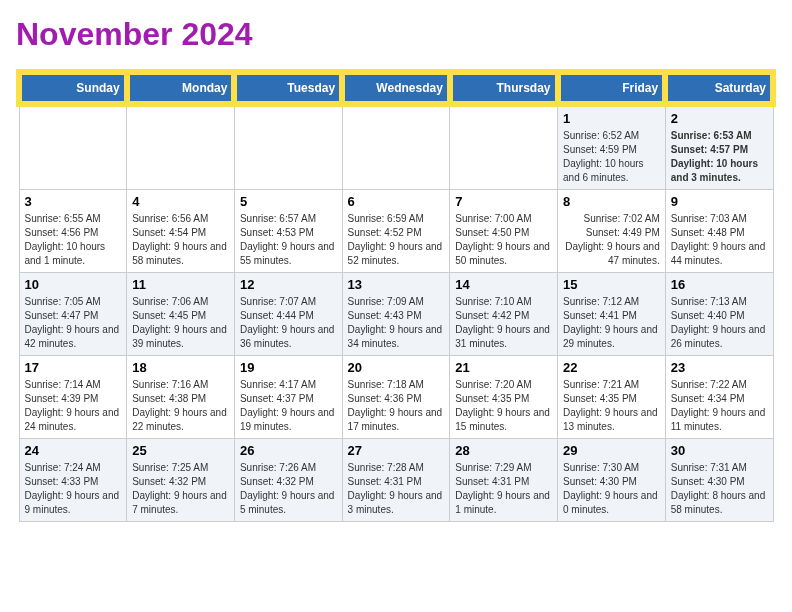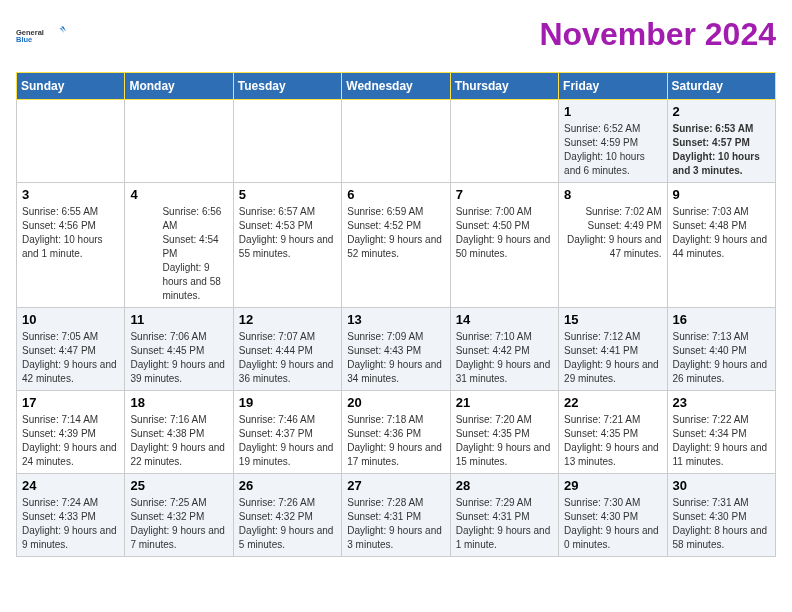--- a/index.html
+++ b/index.html
@@ -38,24 +38,24 @@
       width: 100%;
       border-collapse: collapse;
       font-size: 11px;
     }
     thead tr {
       background-color: #2e6eb5;
       color: #fff;
     }
     thead th {
       padding: 6px 4px;
-      text-align: left;
+      text-align: right;
       font-size: 12px;
       font-weight: bold;
-      border: 1px solid #fde047;
+      border: 6px solid #fde047;
     }
     tbody tr {
       vertical-align: top;
     }
     tbody tr:nth-child(odd) {
       background-color: #f0f4f9;
     }
     tbody tr:nth-child(even) {
       background-color: #ffffff;
     }
@@ -76,28 +76,20 @@
       line-height: 1.4;
     }
     td.empty {
       background: #fff;
     }
   </style>
 </head>
 <body>
 
 <div class="header">
-  <div class="logo">
-    <svg width="50" height="40" viewBox="0 0 120 50">
-      <text x="0" y="22" font-size="18" font-weight="bold" fill="#333">General</text>
-      <text x="0" y="40" font-size="18" font-weight="bold" fill="#1a6fc4">Blue</text>
-      <polygon points="108,2 120,14 114,2" fill="#1a6fc4"></polygon>
-      <polygon points="104,6 116,18 110,6" fill="#1a7ad4" opacity="0.7"></polygon>
-    </svg>
-  </div>
   <div class="title-block">
     <h1>November 2024</h1>
   </div>
 </div>
 
 <table>
   <thead>
     <tr>
     <th>Sunday</th>
         <th>Monday</th>
@@ -130,21 +122,21 @@
       </tr>
       <tr>
         <td>
           <div class="day-number">3</div>
           <div class="day-info" style="white-space: pre-line;">Sunrise: 6:55 AM
 Sunset: 4:56 PM
 Daylight: 10 hours and 1 minute.</div>
         </td>
         <td>
           <div class="day-number">4</div>
-          <div class="day-info" style="white-space: pre-line; margin-left: 32px;">Sunrise: 6:56 AM
+          <div class="day-info" style="white-space: pre-line;">Sunrise: 6:56 AM
 Sunset: 4:54 PM
 Daylight: 9 hours and 58 minutes.</div>
         </td>
         <td>
           <div class="day-number">5</div>
           <div class="day-info" style="white-space: pre-line;">Sunrise: 6:57 AM
 Sunset: 4:53 PM
 Daylight: 9 hours and 55 minutes.</div>
         </td>
         <td>
@@ -224,21 +216,21 @@
 Daylight: 9 hours and 24 minutes.</div>
         </td>
         <td>
           <div class="day-number">18</div>
           <div class="day-info" style="white-space: pre-line;">Sunrise: 7:16 AM
 Sunset: 4:38 PM
 Daylight: 9 hours and 22 minutes.</div>
         </td>
         <td>
           <div class="day-number">19</div>
-          <div class="day-info" style="white-space: pre-line;">Sunrise: 7:46 AM
+          <div class="day-info" style="white-space: pre-line;">Sunrise: 4:17 AM
 Sunset: 4:37 PM
 Daylight: 9 hours and 19 minutes.</div>
         </td>
         <td>
           <div class="day-number">20</div>
           <div class="day-info" style="white-space: pre-line;">Sunrise: 7:18 AM
 Sunset: 4:36 PM
 Daylight: 9 hours and 17 minutes.</div>
         </td>
         <td>

